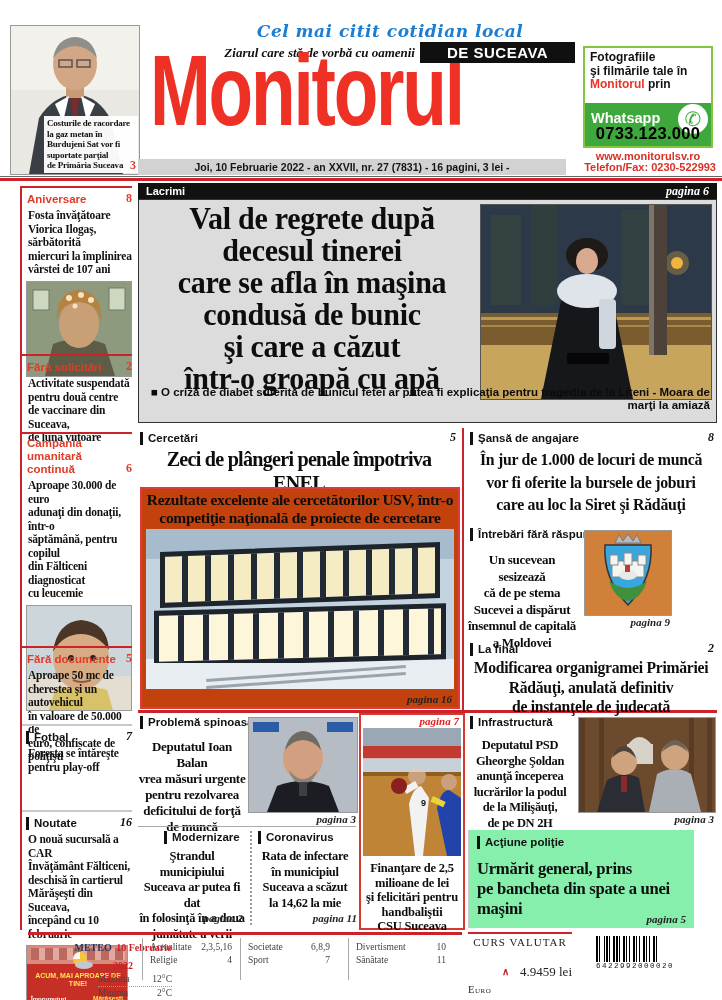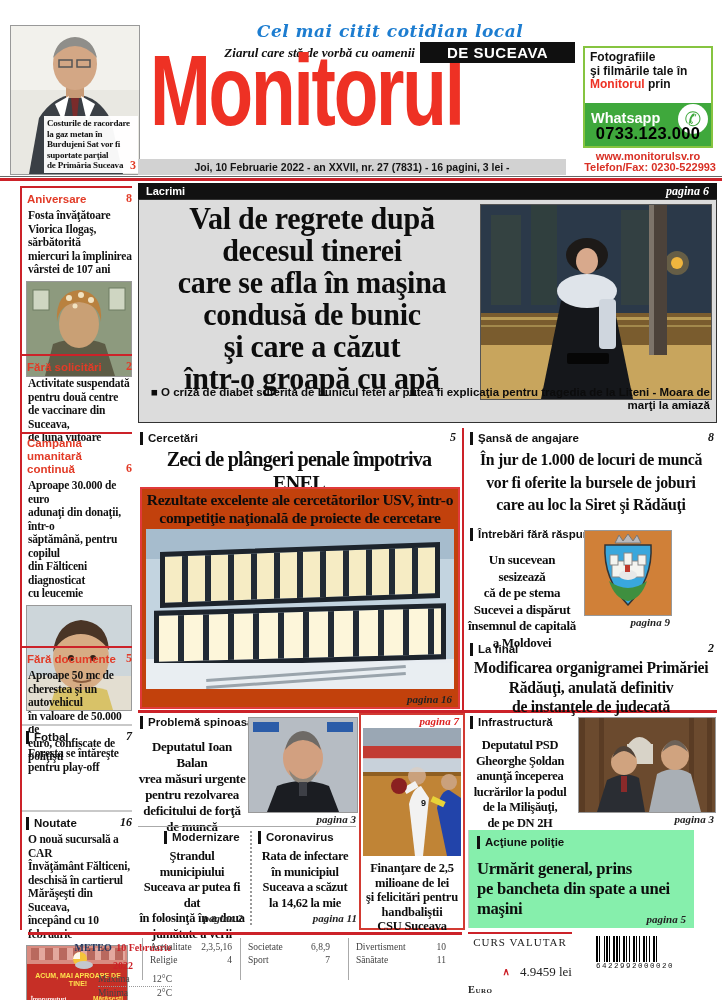--- a/index.html
+++ b/index.html
@@ -23,21 +23,21 @@
   .sb-sec{position:absolute;left:22px;width:110px;border-top:2px solid #cc2229;padding:3px 0 0 4px;box-sizing:border-box;}
   .sb-sec.blk{border-top-color:#c9c9c9;}
   .sb-text{font:bold 11.5px/13.5px "Liberation Serif",serif;letter-spacing:-0.2px;white-space:pre-line;padding:3px 0 4px 2px;}
   .photo{display:block;border:1px solid #999;}
   
   .idx-row{display:flex;justify-content:space-between;font:9.5px/13px "Liberation Serif",serif;color:#444;}
   .vdiv{width:0;border-left:1px solid #aaa;}
   .dotline{border-bottom:1px dotted #999;}
   .curs-row{display:flex;justify-content:space-between;align-items:center;
             font:10.5px "Liberation Serif",serif;color:#222;}
-  .curs-name{font-variant:small-caps;font-weight:bold;letter-spacing:.5px;margin-top:36px;}
+  .curs-name{font-variant:small-caps;font-weight:normal;letter-spacing:.5px;margin-top:36px;}
   .arrow{color:#cc2229;font-weight:bold;font-size:10px;}
 </style>
 </head>
 <body>
 
 <div class="page">
 
   <svg class="abs photo" style="left:10px;top:25px;" width="128" height="148" viewBox="0 0 128 148" preserveAspectRatio="none">
     <rect width="128" height="148" fill="#e9e8e2"></rect>
     <rect width="128" height="64" fill="#f2f1ec"></rect>

